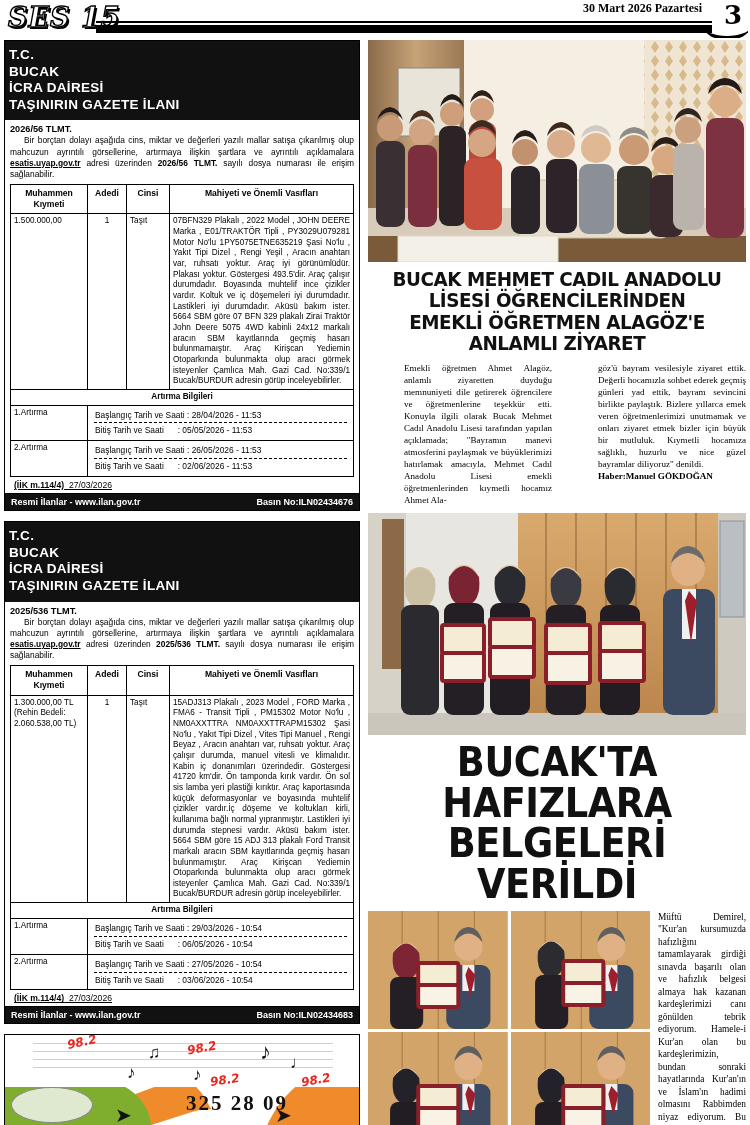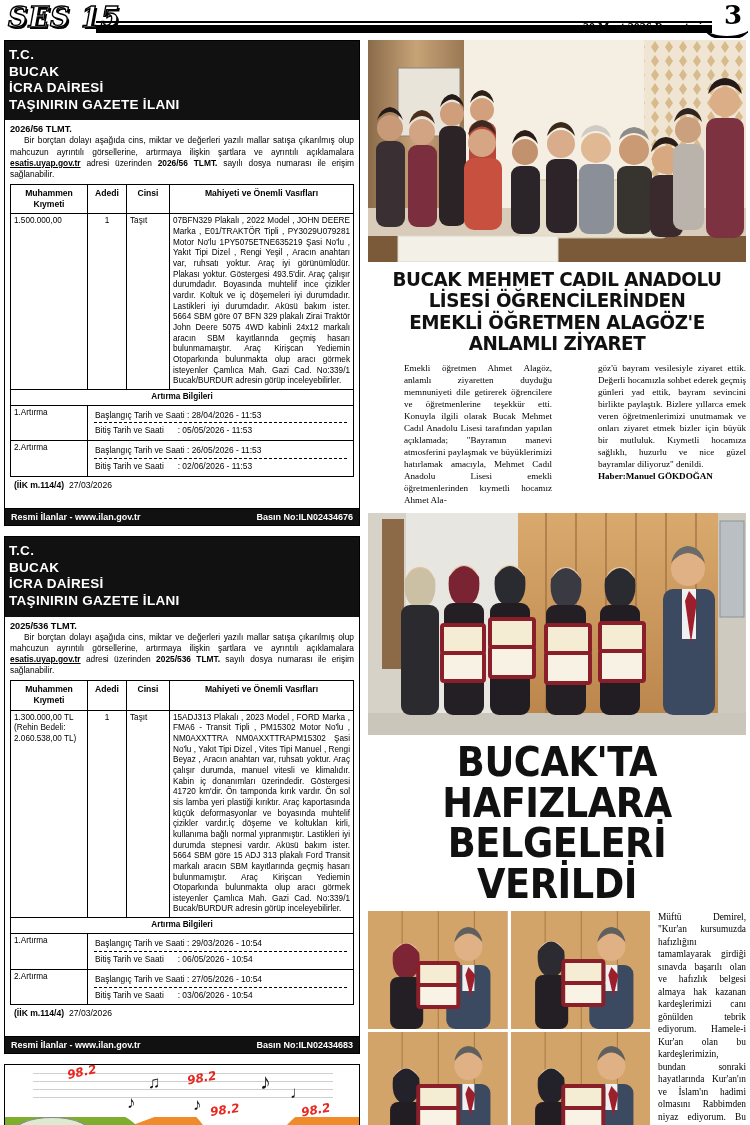--- a/index.html
+++ b/index.html
@@ -27,21 +27,21 @@
     white-space:nowrap;
   }
   .mast-rule{
     position:absolute;left:96px;top:25px;width:616px;height:7px;
     background:#000;border-top:1px solid #000;
   }
   .mast-rule2{
     position:absolute;left:96px;top:21px;width:616px;height:1.5px;background:#000;
   }
   .mast-date{
-    position:absolute;right:48px;top:20px;
+    position:absolute;right:48px;top:1px;
     font-family:"Liberation Serif", serif;
     font-weight:bold;font-size:12px;
   }
   .mast-pageno{
     position:absolute;right:8px;top:0px;
     font-family:"DejaVu Serif", serif;
     font-weight:bold;font-size:26px;
   }
   .mast-swoosh{
     position:absolute;right:2px;top:28px;width:44px;height:10px;
@@ -58,21 +58,21 @@
 
   
   .notice{border:1.5px solid #000;background:#fff;margin-bottom:10px;}
   .notice-head{
     background:#111;color:#fff;text-align:left;
     padding:6px 4px 7px 4px;
     font-weight:bold;font-size:13.5px;line-height:1.23;
     letter-spacing:.3px;
   }
   .notice-head div{display:block;}
-  .notice-body{padding:4px 5px 15px 5px;}
+  .notice-body{padding:4px 5px 0 5px;}
   .file-no{font-weight:bold;font-size:9.2px;margin-bottom:1px;}
   .intro{
     font-size:8.4px;line-height:1.33;text-align:justify;
     text-indent:14px;margin:0 0 4px 0;
   }
   .intro b{font-weight:bold;}
   .intro u{text-decoration:underline;font-weight:bold;}
 
   table.nt{width:100%;border-collapse:collapse;table-layout:fixed;}
   table.nt td,table.nt th{
@@ -88,21 +88,21 @@
   .c-desc{text-align:justify;}
   td.v-adedi{text-align:center;}
   td.v-kiymet{font-size:8.2px;}
   .row-artirma td{
     text-align:center;font-weight:bold;font-size:8.6px;padding:2px;
   }
   td.auc-label{width:72px;vertical-align:middle;font-size:8.4px;}
   td.auc-pair{padding:0;}
   .auc-line{padding:2px 4px;font-size:8.4px;white-space:nowrap;}
   .auc-sep{border-top:1px dashed #000;margin:0 3px;height:0;}
-  .iik{font-size:8.6px;padding:3px 4px 3px 4px;}
+  .iik{font-size:8.6px;padding:3px 4px 3px 4px;text-decoration:underline;}
   .iik b{font-weight:bold;}
   .notice-foot{
     background:#111;color:#fff;display:flex;justify-content:space-between;
     padding:3px 6px;font-size:9px;font-weight:bold;
     border-top:1.5px solid #000;
   }
 
   
   .radio-ad{
     position:relative;border:1.5px solid #000;height:180px;overflow:hidden;

